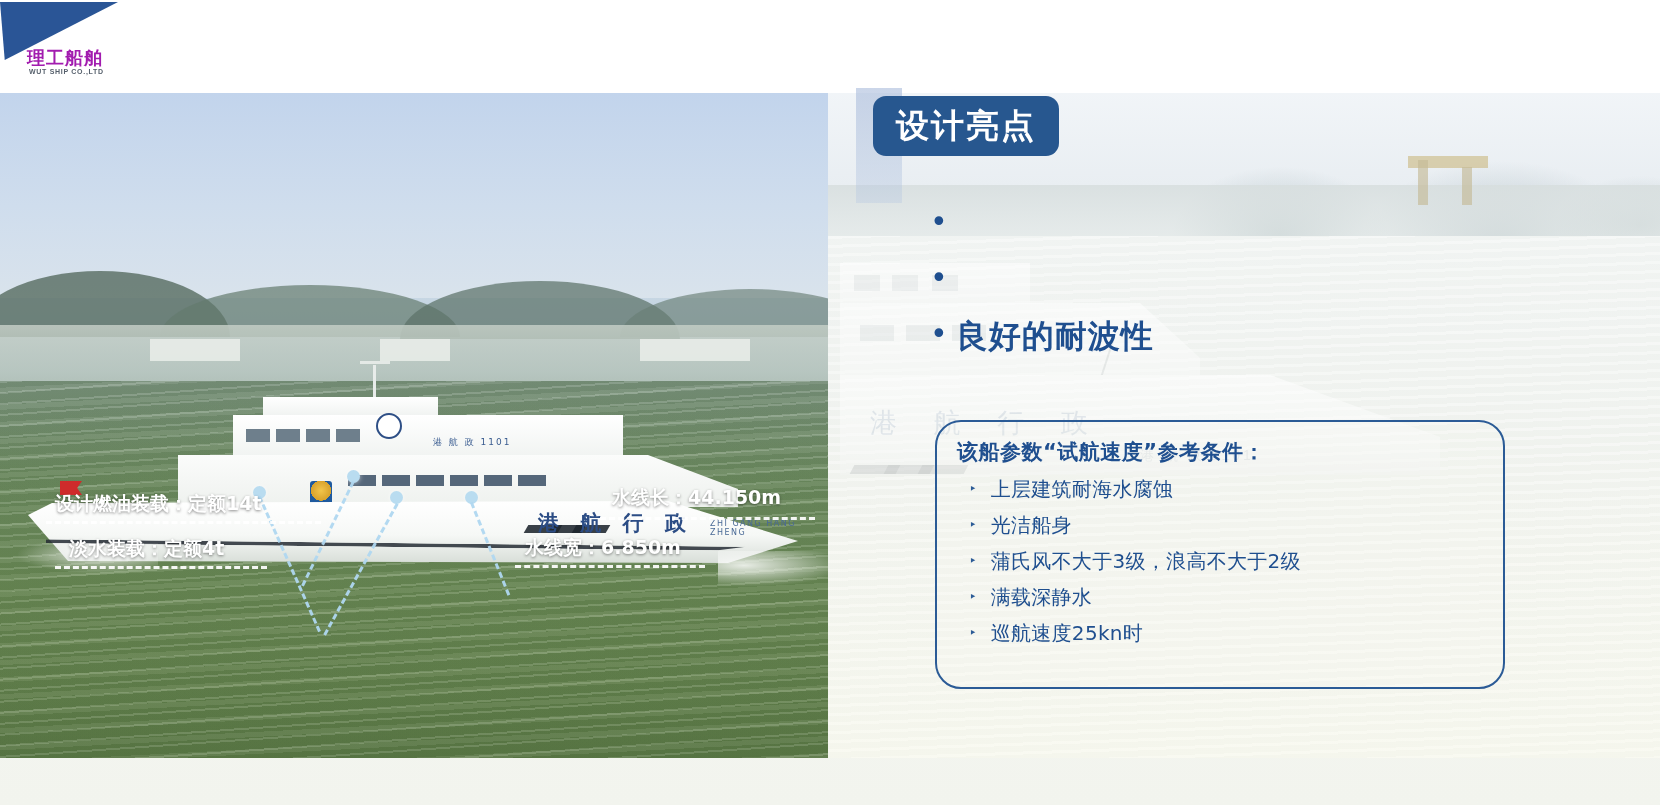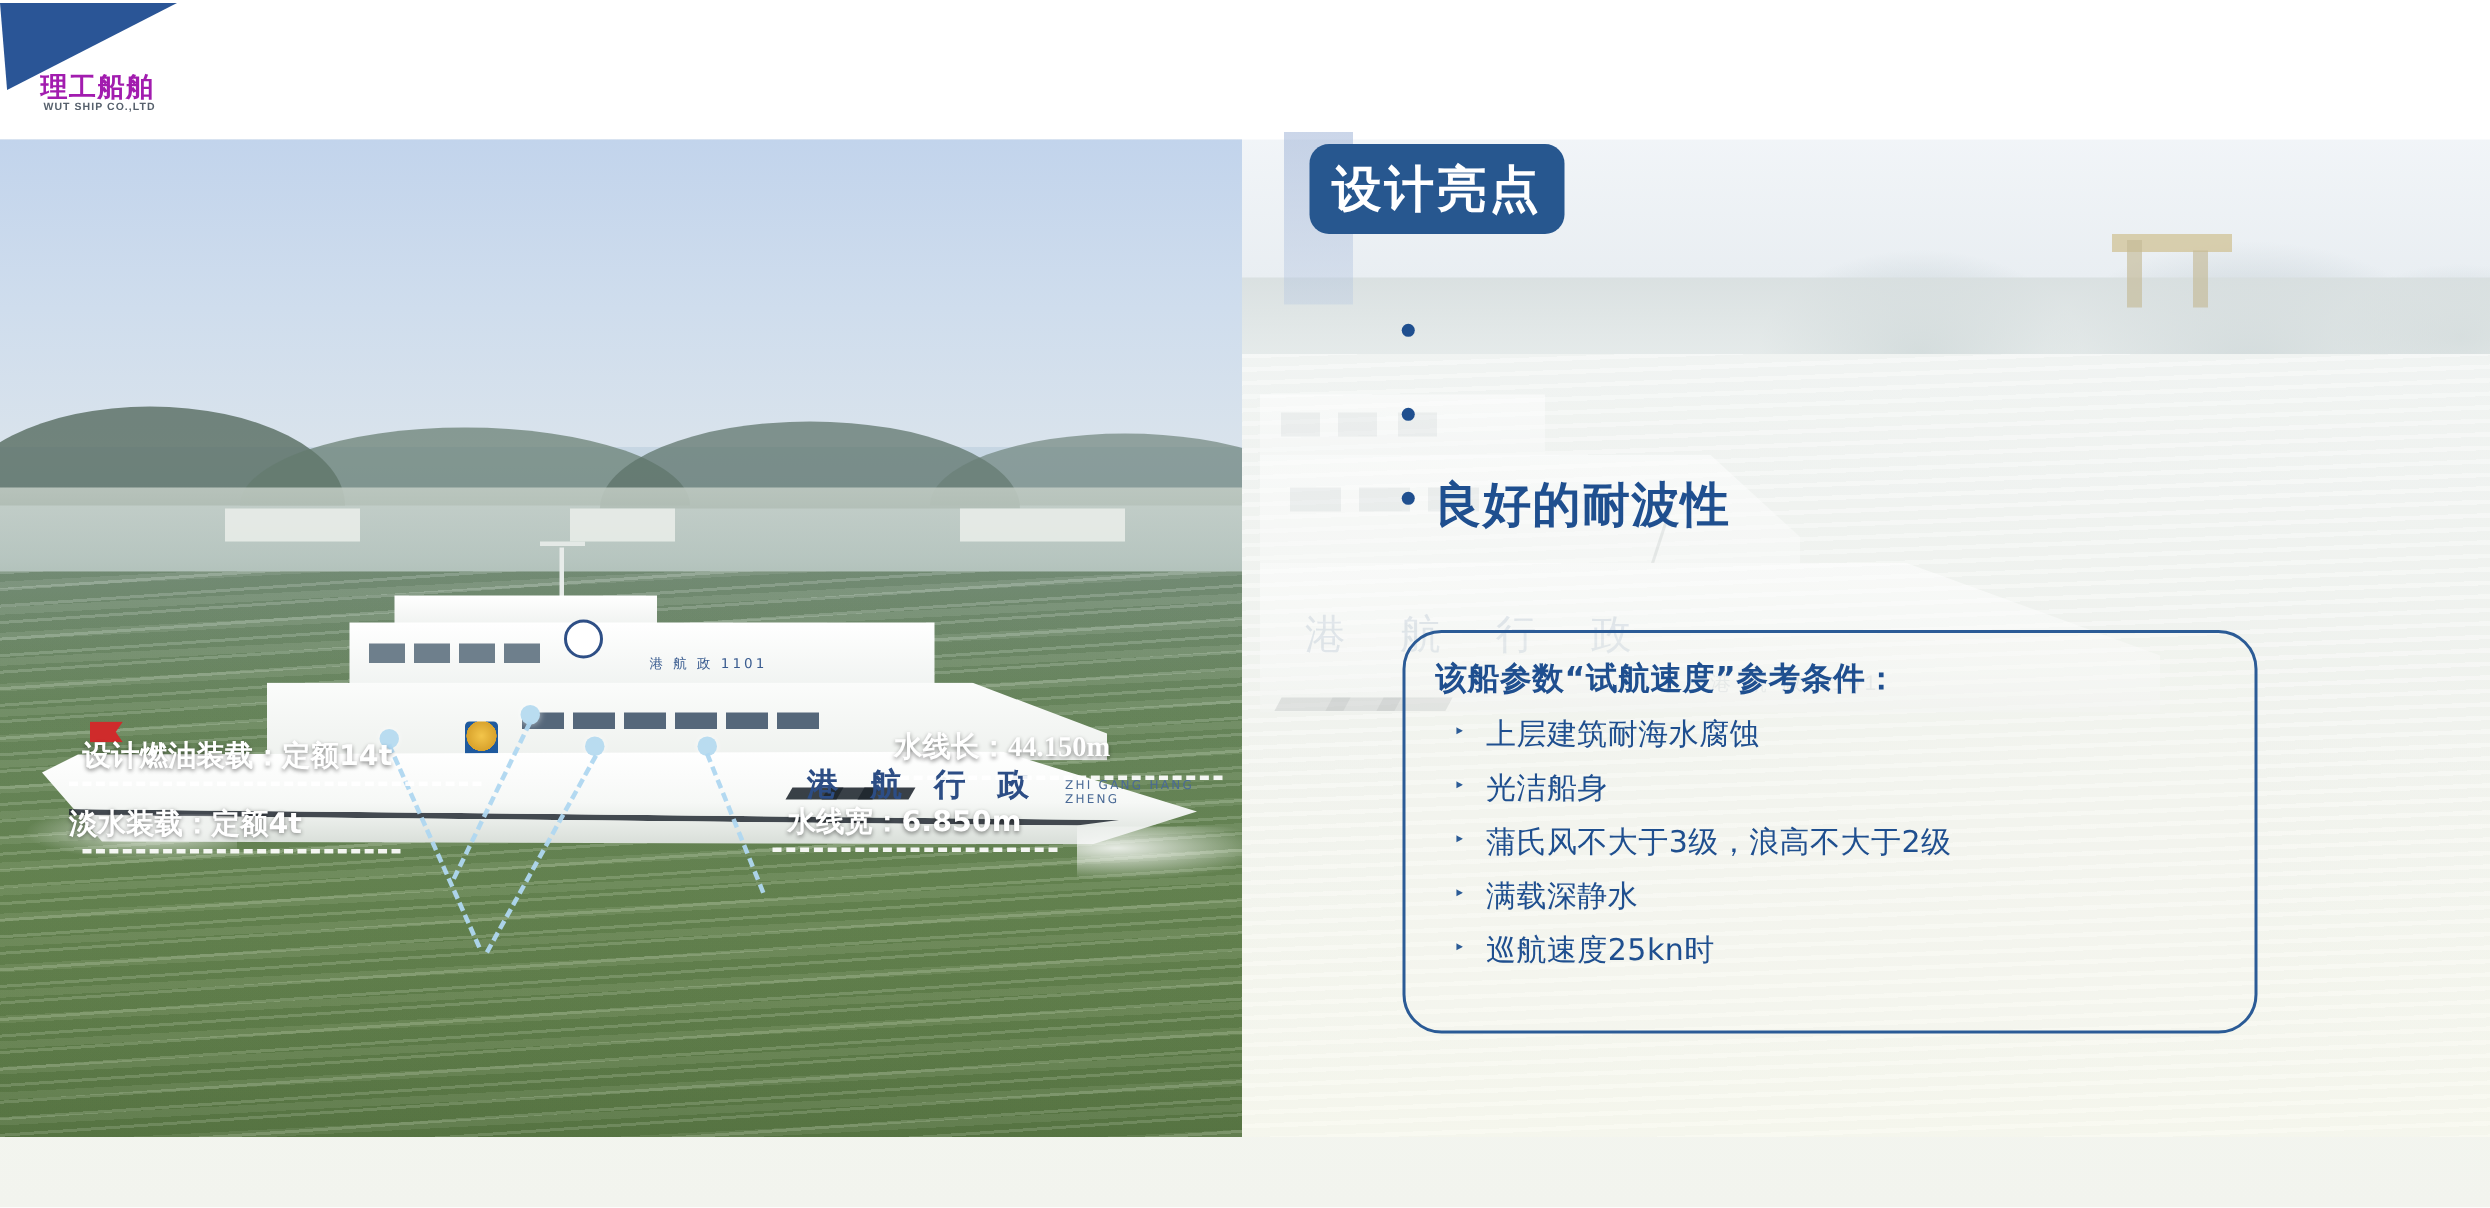--- a/index.html
+++ b/index.html
@@ -238,21 +238,21 @@
     position:absolute;border-left:3px dashed rgba(175,215,240,.95);
     transform-origin:top left;
   }
   .dot{
     position:absolute;width:13px;height:13px;border-radius:50%;
     background:#b9dcf0;box-shadow:0 0 5px rgba(255,255,255,.6);
   }
 
   
   .title-badge{
-    position:absolute;left:873px;top:96px;width:170px;height:60px;
+    position:absolute;left:873px;top:96px;width:186px;height:60px;
     background:#27578f;border-radius:13px;
     display:flex;align-items:center;justify-content:center;
   }
   .title-badge span{
     font-family:"DejaVu Sans",sans-serif;
     font-size:33px;font-weight:700;color:#ffffff;letter-spacing:2px;
   }
   .title-shadow{
     position:absolute;left:856px;top:88px;width:46px;height:115px;
     background:linear-gradient(180deg,rgba(160,180,215,.55) 0%,rgba(180,198,225,.35) 100%);
@@ -384,24 +384,24 @@
   <div class="dot" style="left:253px;top:393px;"></div>
 
   <div class="lead" style="left:352px;top:388px;height:116px;transform:rotate(26deg);"></div>
   <div class="lead" style="left:396px;top:410px;height:150px;transform:rotate(29deg);"></div>
   <div class="lead" style="left:470px;top:410px;height:100px;transform:rotate(-22deg);"></div>
   <div class="lead" style="left:258px;top:404px;height:148px;transform:rotate(-24deg);"></div>
 
   <div class="callout" style="left:55px;top:398px;">设计燃油装载：定额14t</div>
   <div class="callout-rule" style="left:46px;top:428px;width:275px;"></div>
 
-  <div class="callout" style="left:46px;top:443px;">淡水装载：定额4t</div>
+  <div class="callout" style="left:69px;top:443px;">淡水装载：定额4t</div>
   <div class="callout-rule" style="left:55px;top:473px;width:212px;"></div>
 
-  <div class="callout" style="left:596px;top:392px;font-family:Liberation Serif, serif;">水线长：44.150m</div>
+  <div class="callout" style="left:612px;top:392px;">水线长：44.150m</div>
   <div class="callout-rule" style="left:600px;top:424px;width:215px;"></div>
 
   <div class="callout" style="left:525px;top:442px;">水线宽：6.850m</div>
   <div class="callout-rule" style="left:515px;top:472px;width:190px;"></div>
 </div>
 
 <div class="title-shadow"></div>
 <div class="title-badge">
   <span>设计亮点</span>
 </div>

